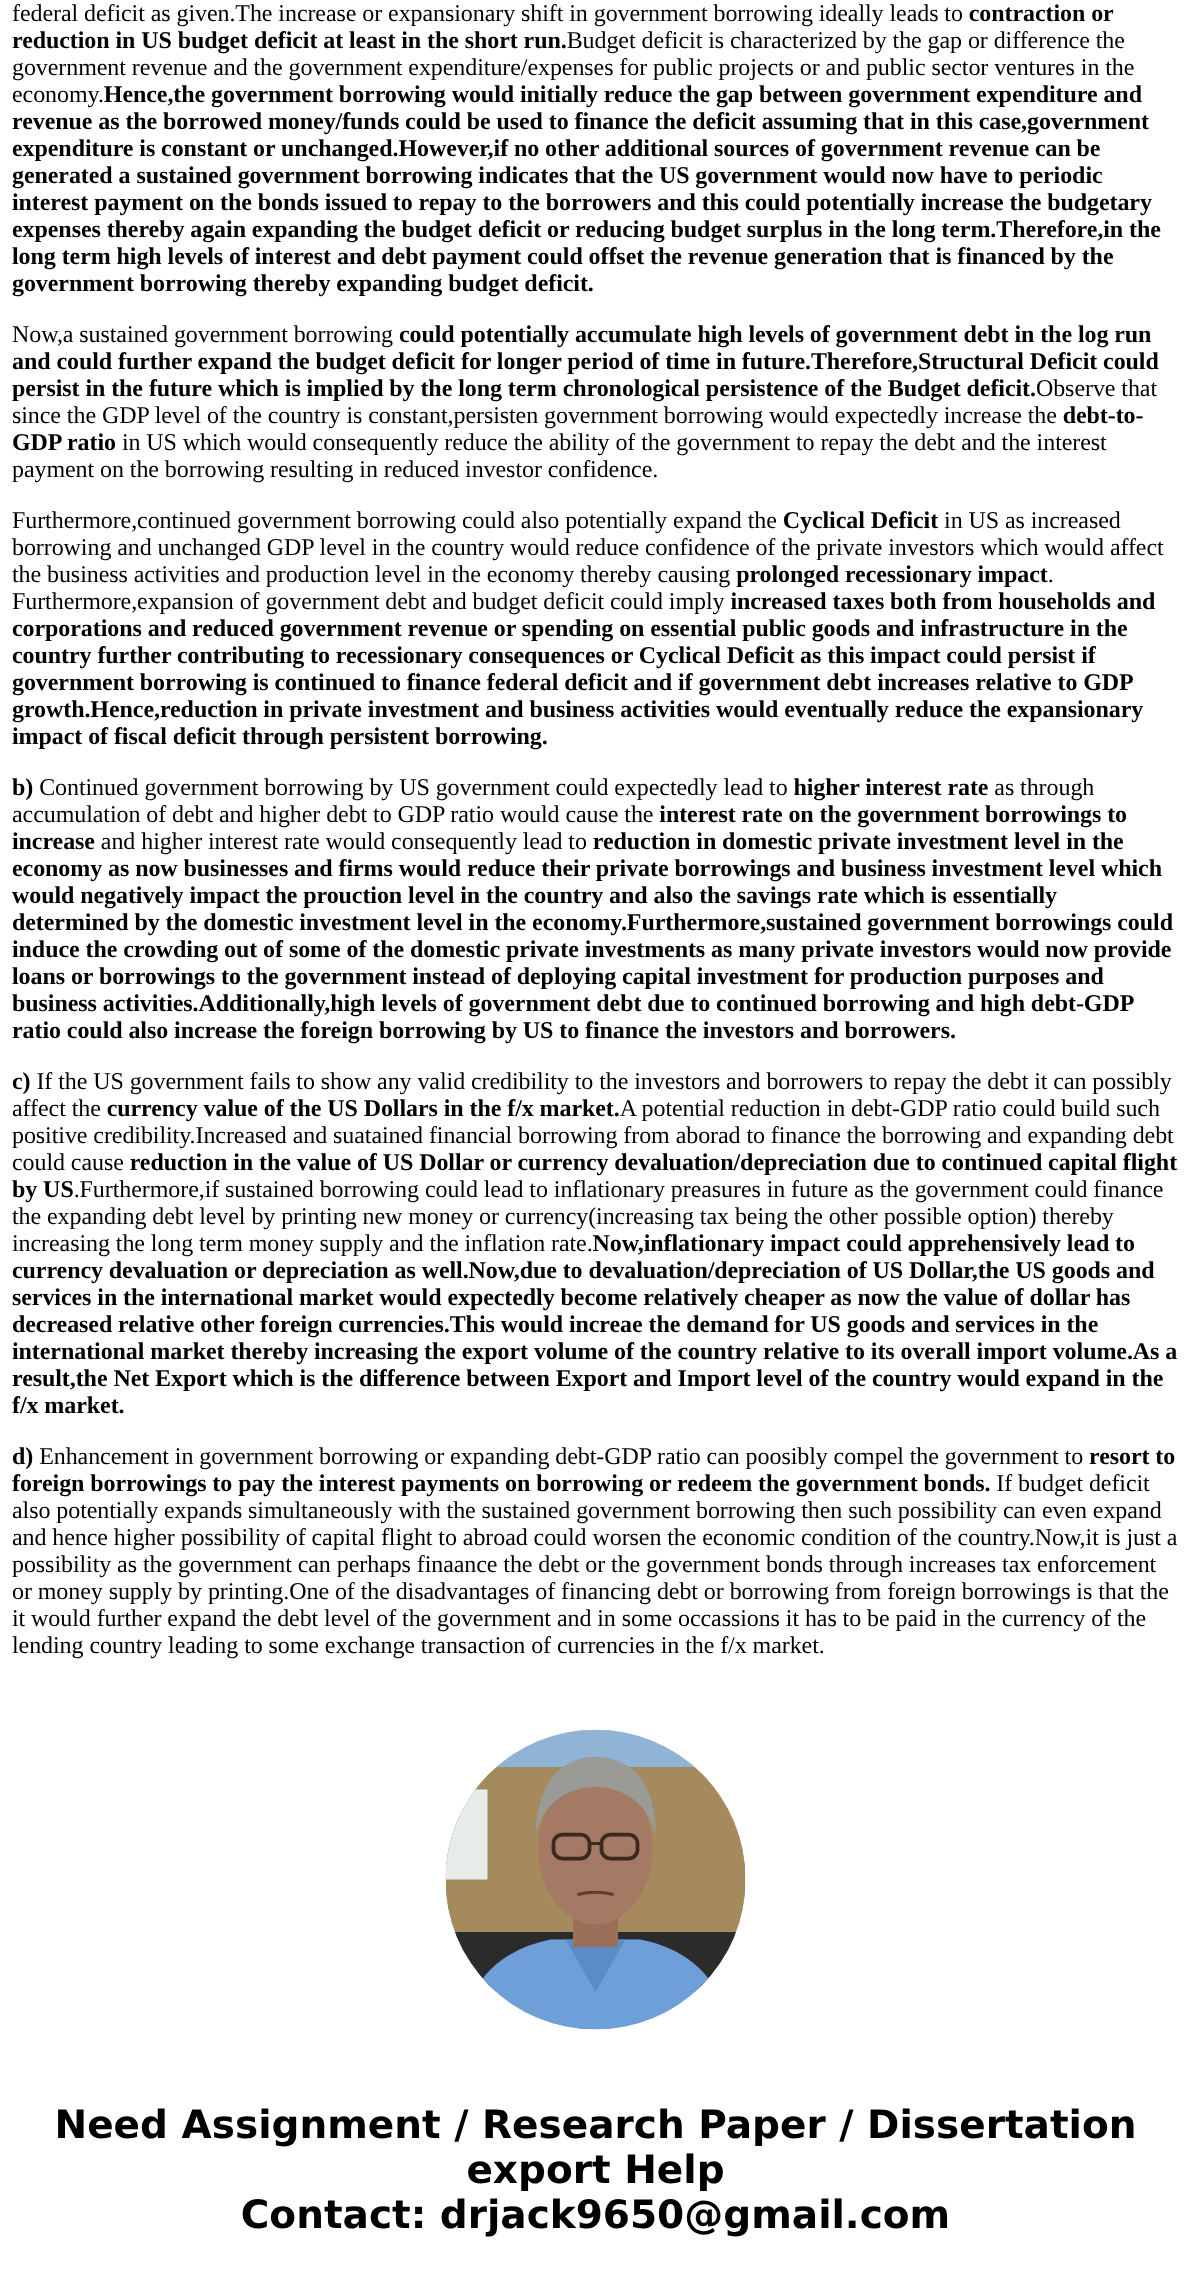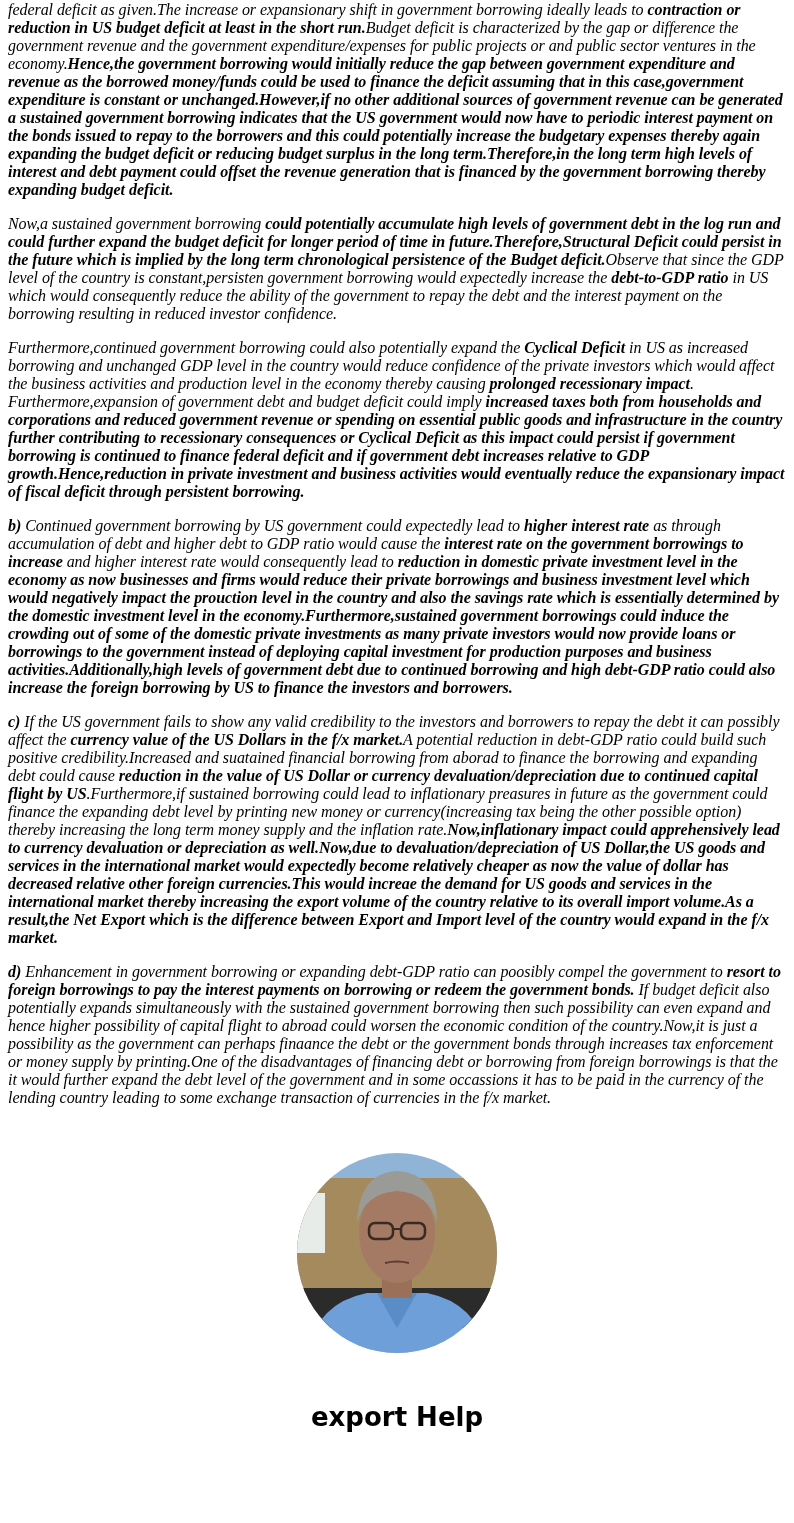--- a/index.html
+++ b/index.html
@@ -15,21 +15,20 @@
     }
     .content {
       position: absolute;
       left: 8px;
       top: 1px;
       width: 778px;
     }
     .content p {
       margin: 0 0 16px 0;
       letter-spacing: -0.05px;
-      font-style: italic;
     }
     .content b { font-weight: bold; }
     .avatar-wrap {
       position: absolute;
       left: 297px;
       top: 1153px;
       width: 200px;
       height: 200px;
       border-radius: 50%;
       overflow: hidden;
@@ -73,14 +72,16 @@
     <ellipse cx="100" cy="80" rx="38" ry="50" fill="#a47a64"></ellipse>
     <path d="M60 70 Q62 20 100 18 Q140 20 140 70 Q132 40 100 38 Q68 40 60 70 Z" fill="#9a9a96"></path>
     <rect x="72" y="70" width="24" height="16" rx="6" fill="none" stroke="#3a2a22" stroke-width="2.5"></rect>
     <rect x="104" y="70" width="24" height="16" rx="6" fill="none" stroke="#3a2a22" stroke-width="2.5"></rect>
     <line x1="96" y1="76" x2="104" y2="76" stroke="#3a2a22" stroke-width="2"></line>
     <path d="M88 110 Q100 107 112 110" stroke="#5e3e32" stroke-width="2" fill="none"></path>
   </svg>
 </div>
 
 <div class="cta">
+  <div>Need Assignment / Research Paper / Dissertation</div>
   <div>export Help</div>
+  <div>Contact: drjack9650@gmail.com</div>
 </div>
 
 </body></html>

